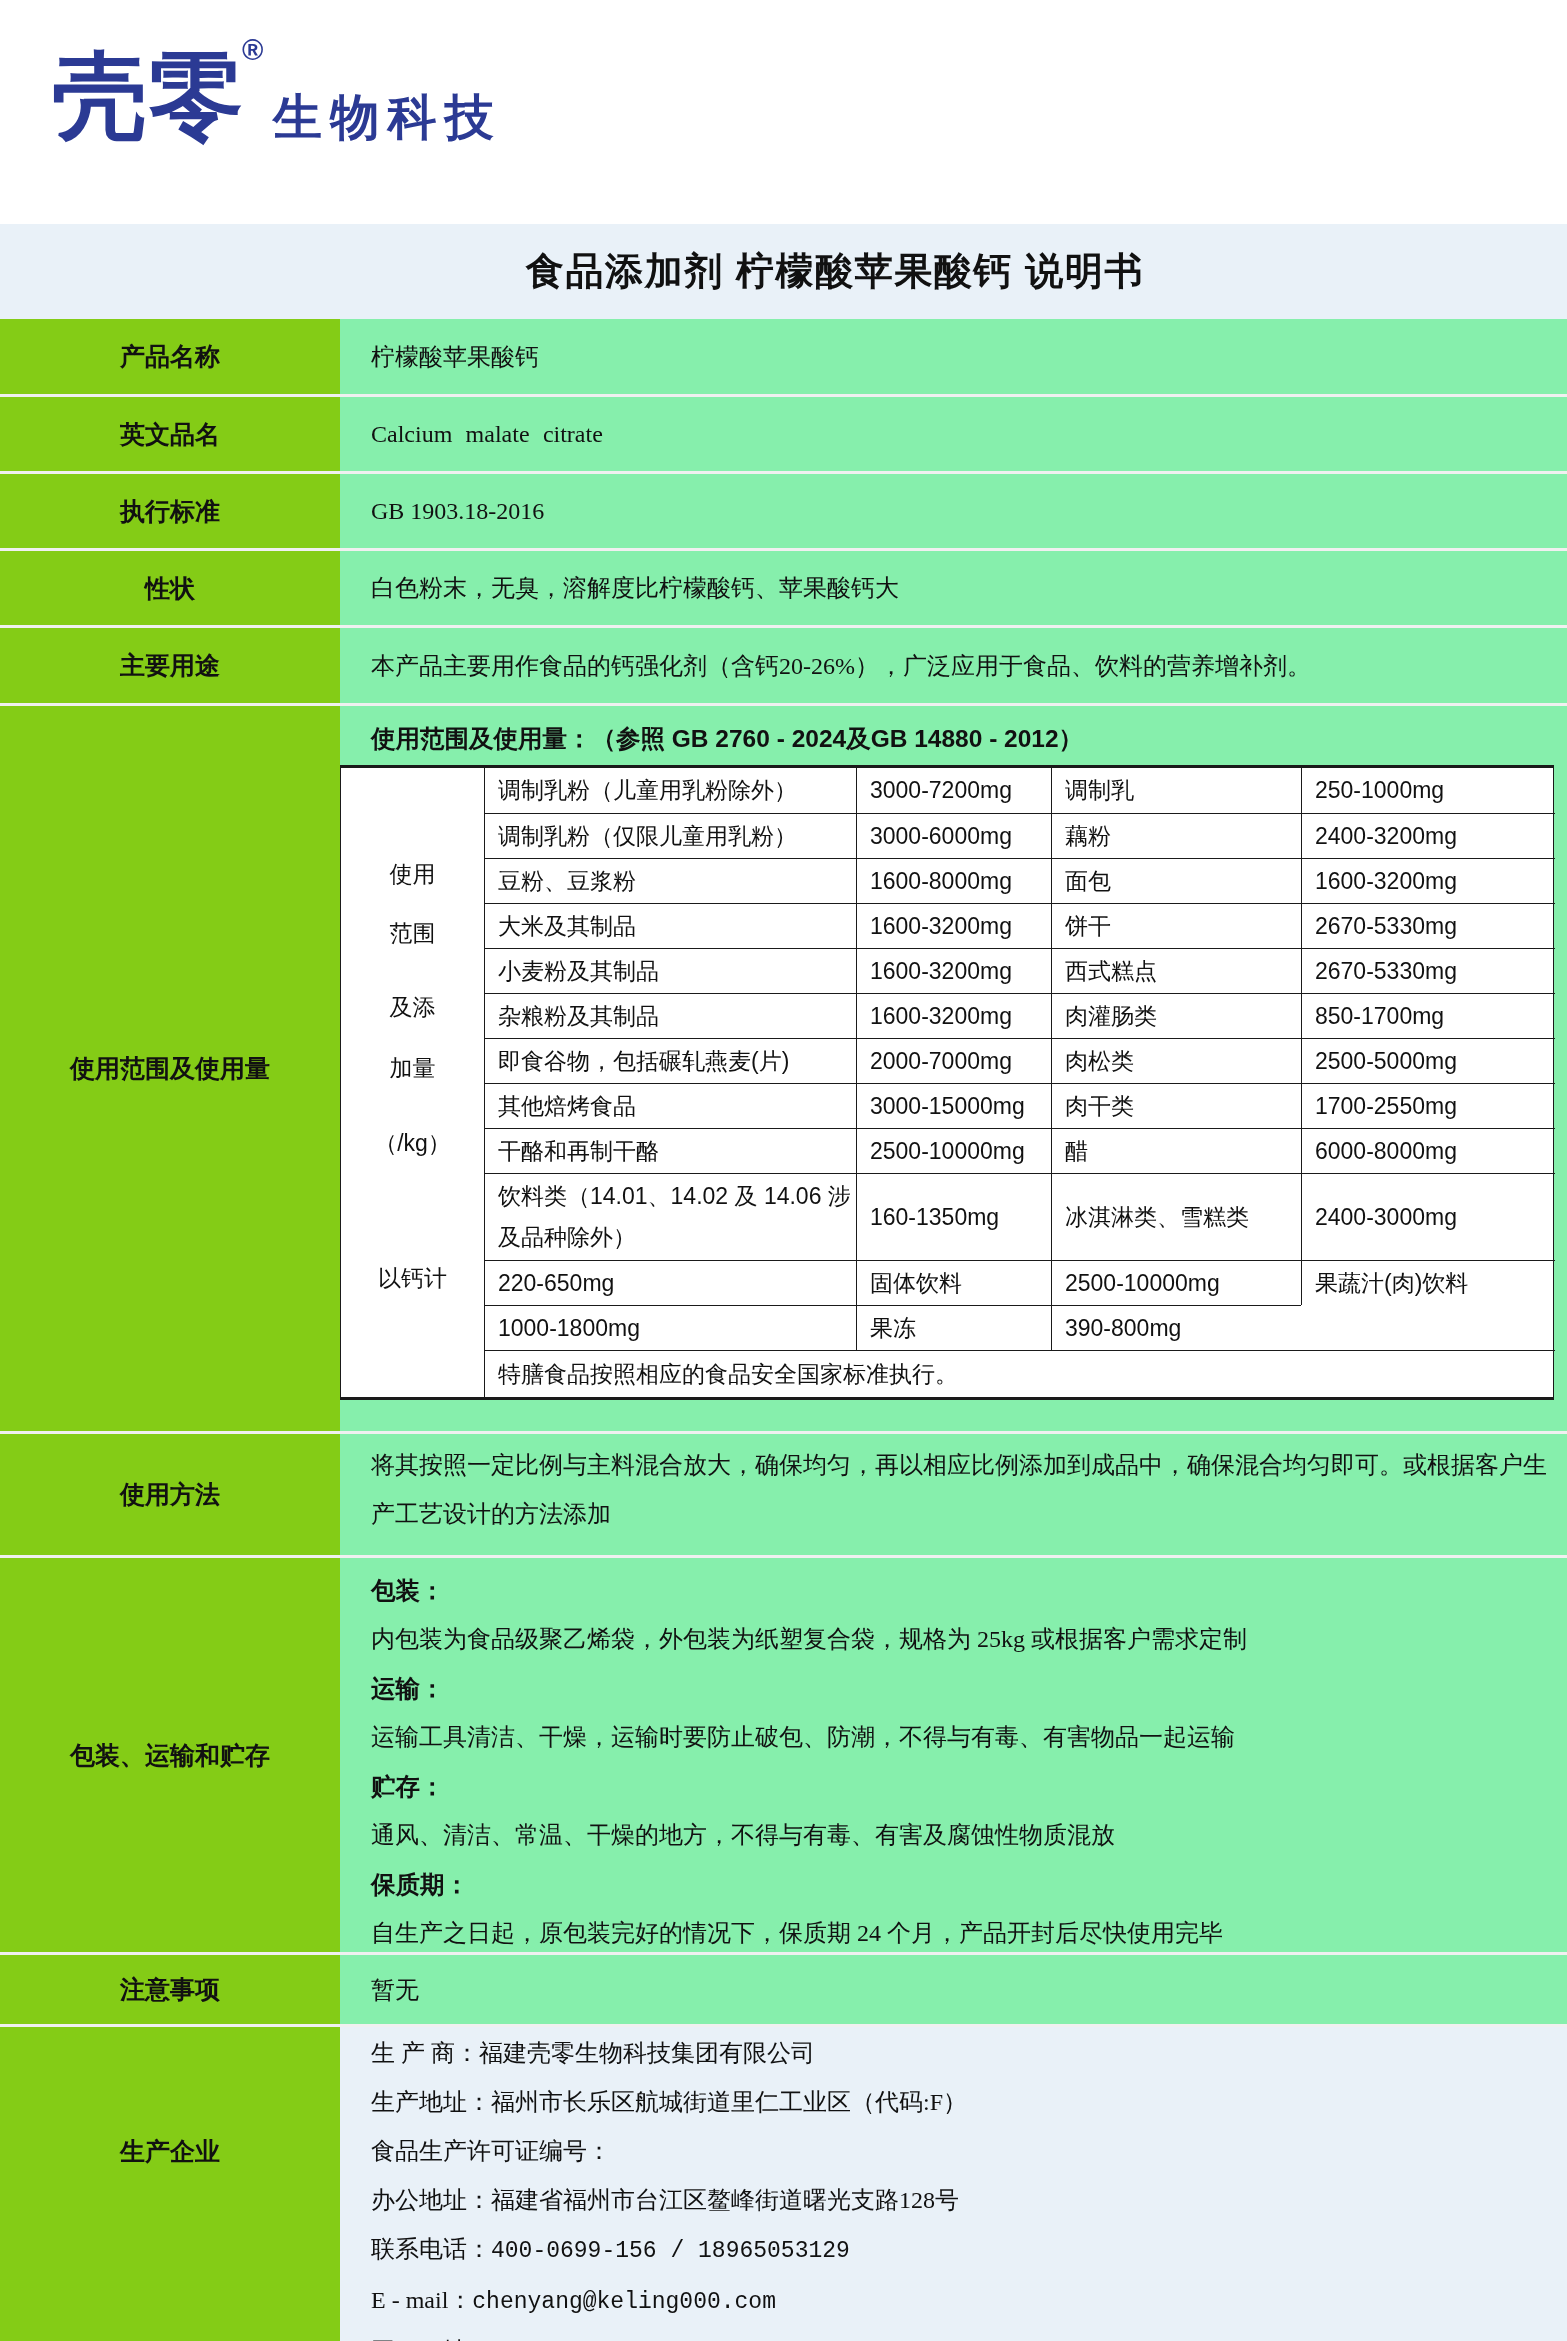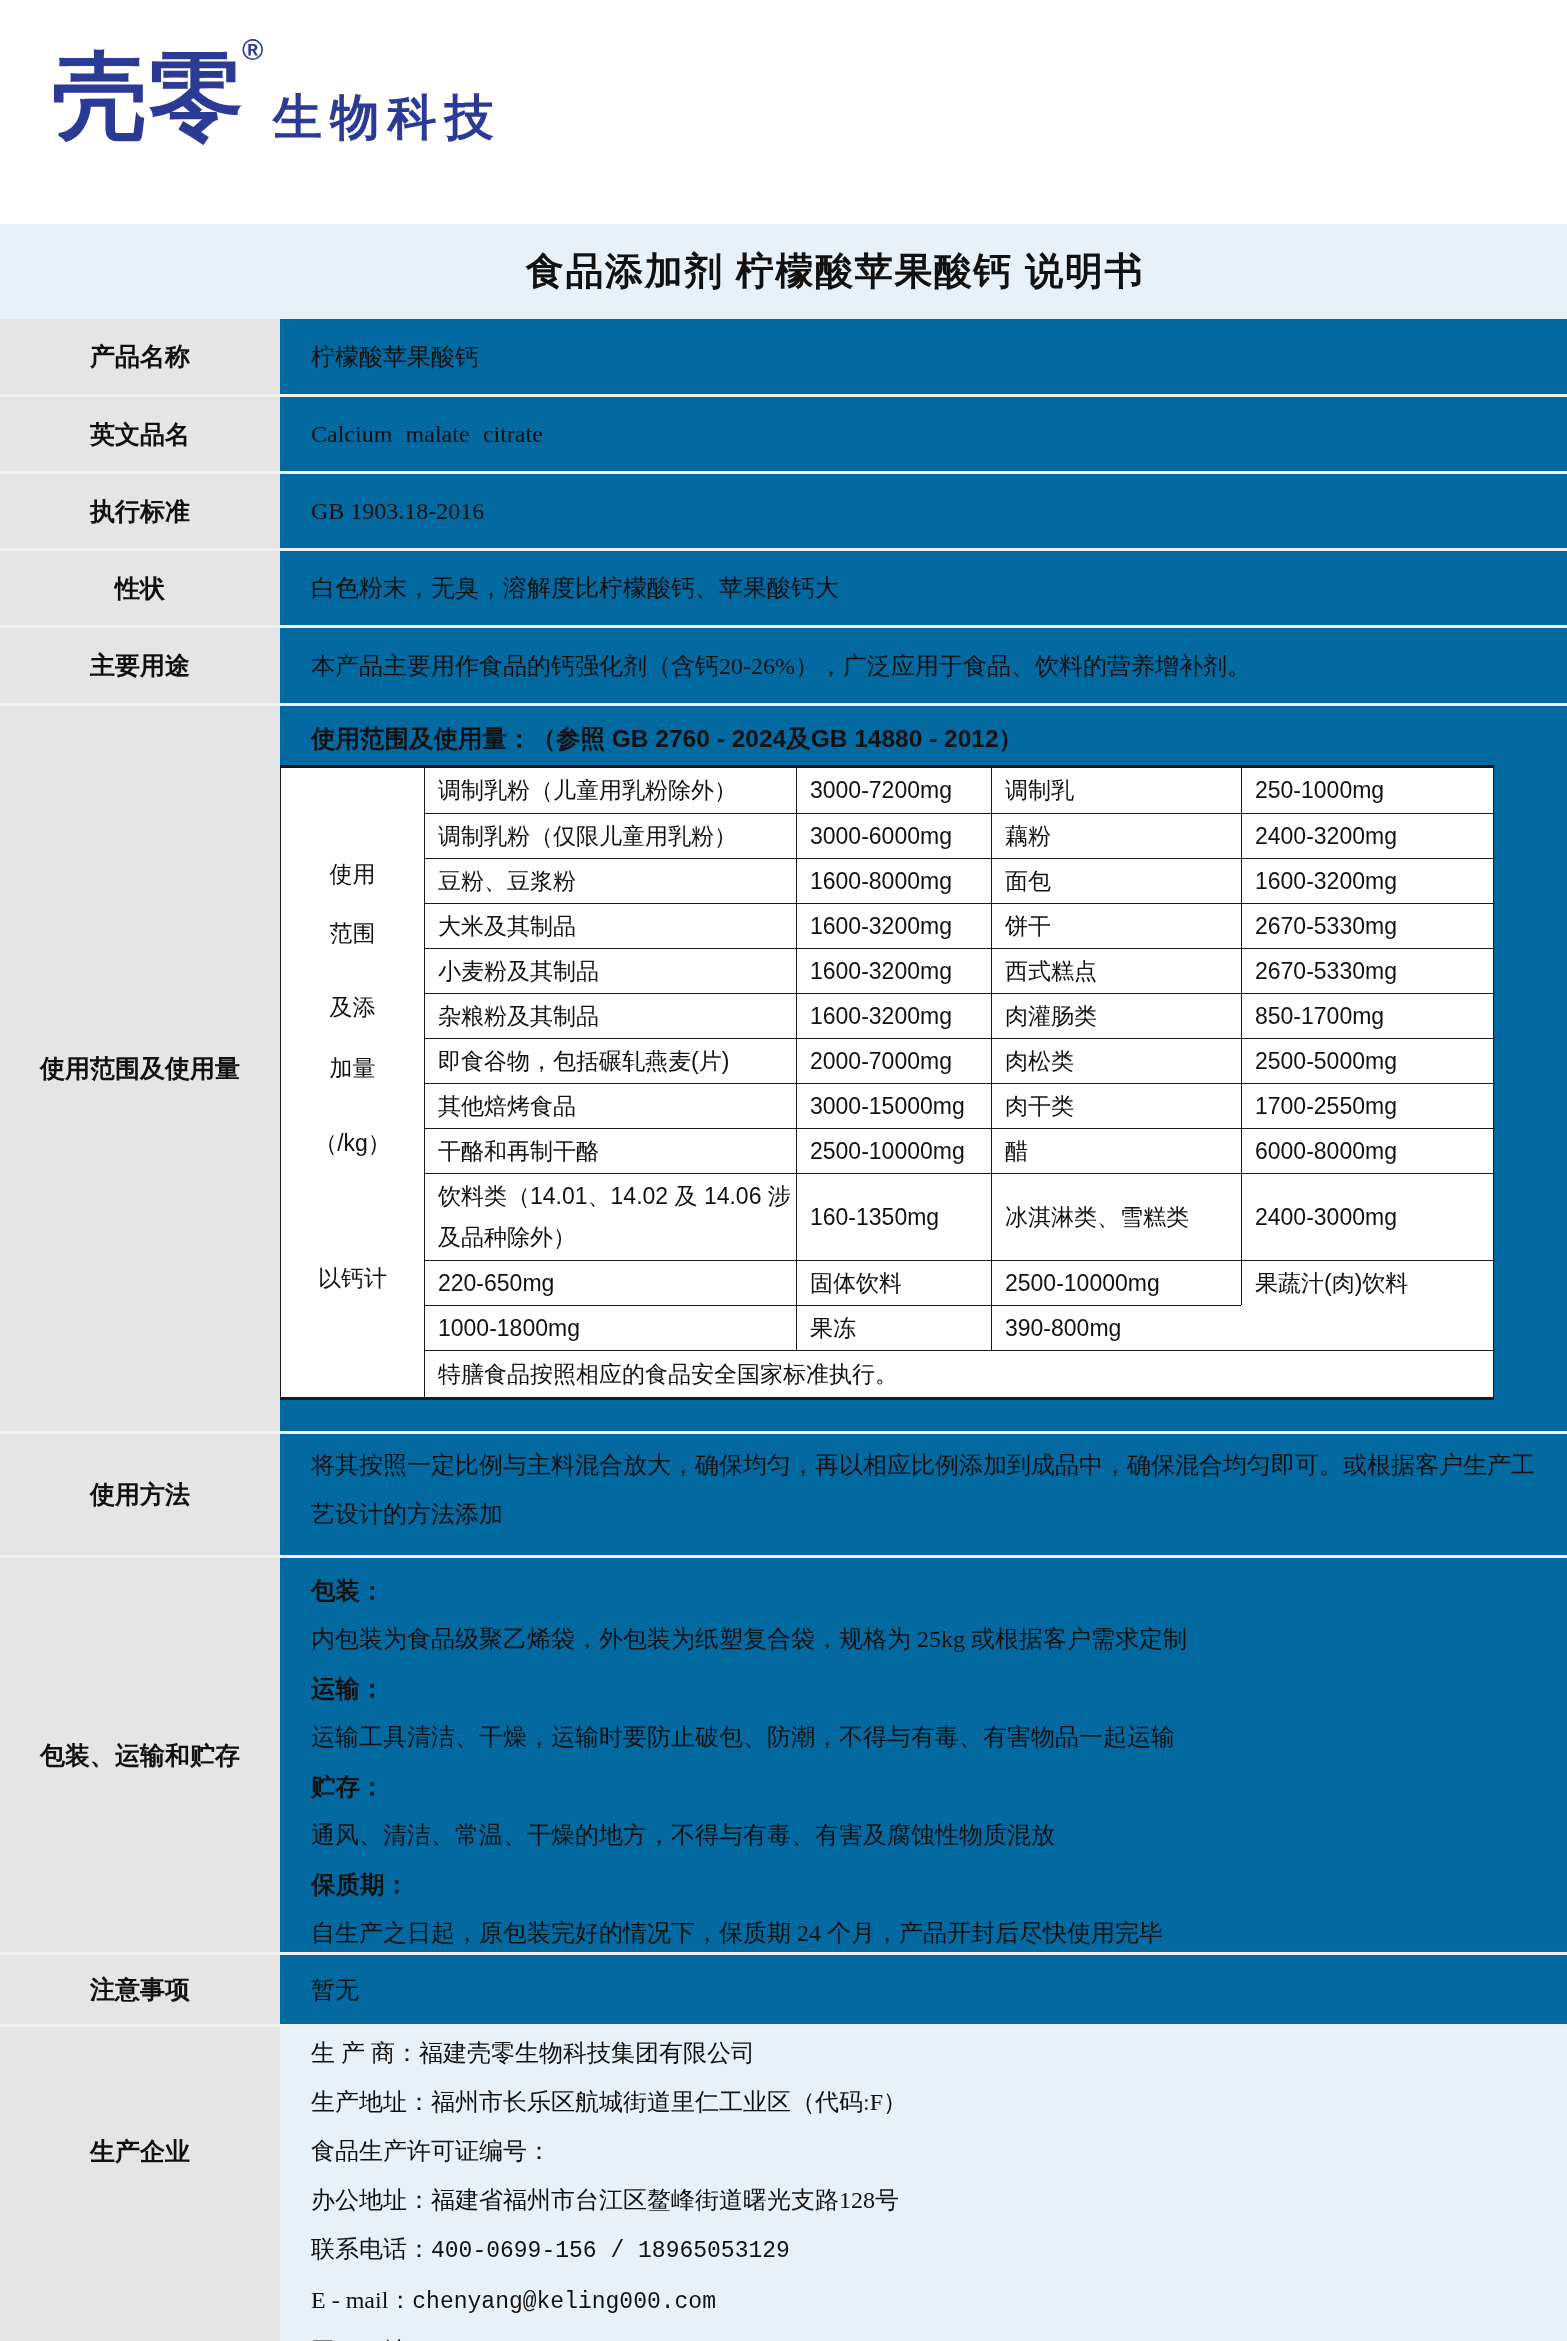--- a/index.html
+++ b/index.html
@@ -22,26 +22,26 @@
   .tagline   { font-size:49px; line-height:51px; font-weight:800; color:#2b3a94; letter-spacing:8.2px; margin-left:9.8px; margin-bottom:1.6px; }
 
   
   .title-band { height:95px; background:#e9f1f8; display:flex; align-items:center; justify-content:center; padding-left:103px; }
   .doc-title  { font-size:38px; font-weight:700; letter-spacing:1.6px; }
 
   
   .row { display:flex; width:100%; }
   .gap { border-top:3.3px solid #f0f0f0; }
   .row-label {
-    width:280px; flex:none; background:#e5e5e5;
+    width:340px; flex:none; background:#84cc16;
     display:flex; align-items:center; justify-content:center;
     font-weight:700; font-size:25px; text-align:center;
   }
   .row-content {
-    flex:1; background:#0369a1; display:flex; align-items:center;
+    flex:1; background:#86efac; display:flex; align-items:center;
     padding-left:31px; padding-right:9.8px;
   }
   .serif { font-family:"Liberation Serif", serif; font-size:24px; }
   .eng   { word-spacing:7.3px; }
 
   .rh1 { height:75px; }
   .rh2 { height:77px; }
   .rh3 { height:77px; }
   .rh4 { height:77px; }
   .rh5 { height:78px; }

